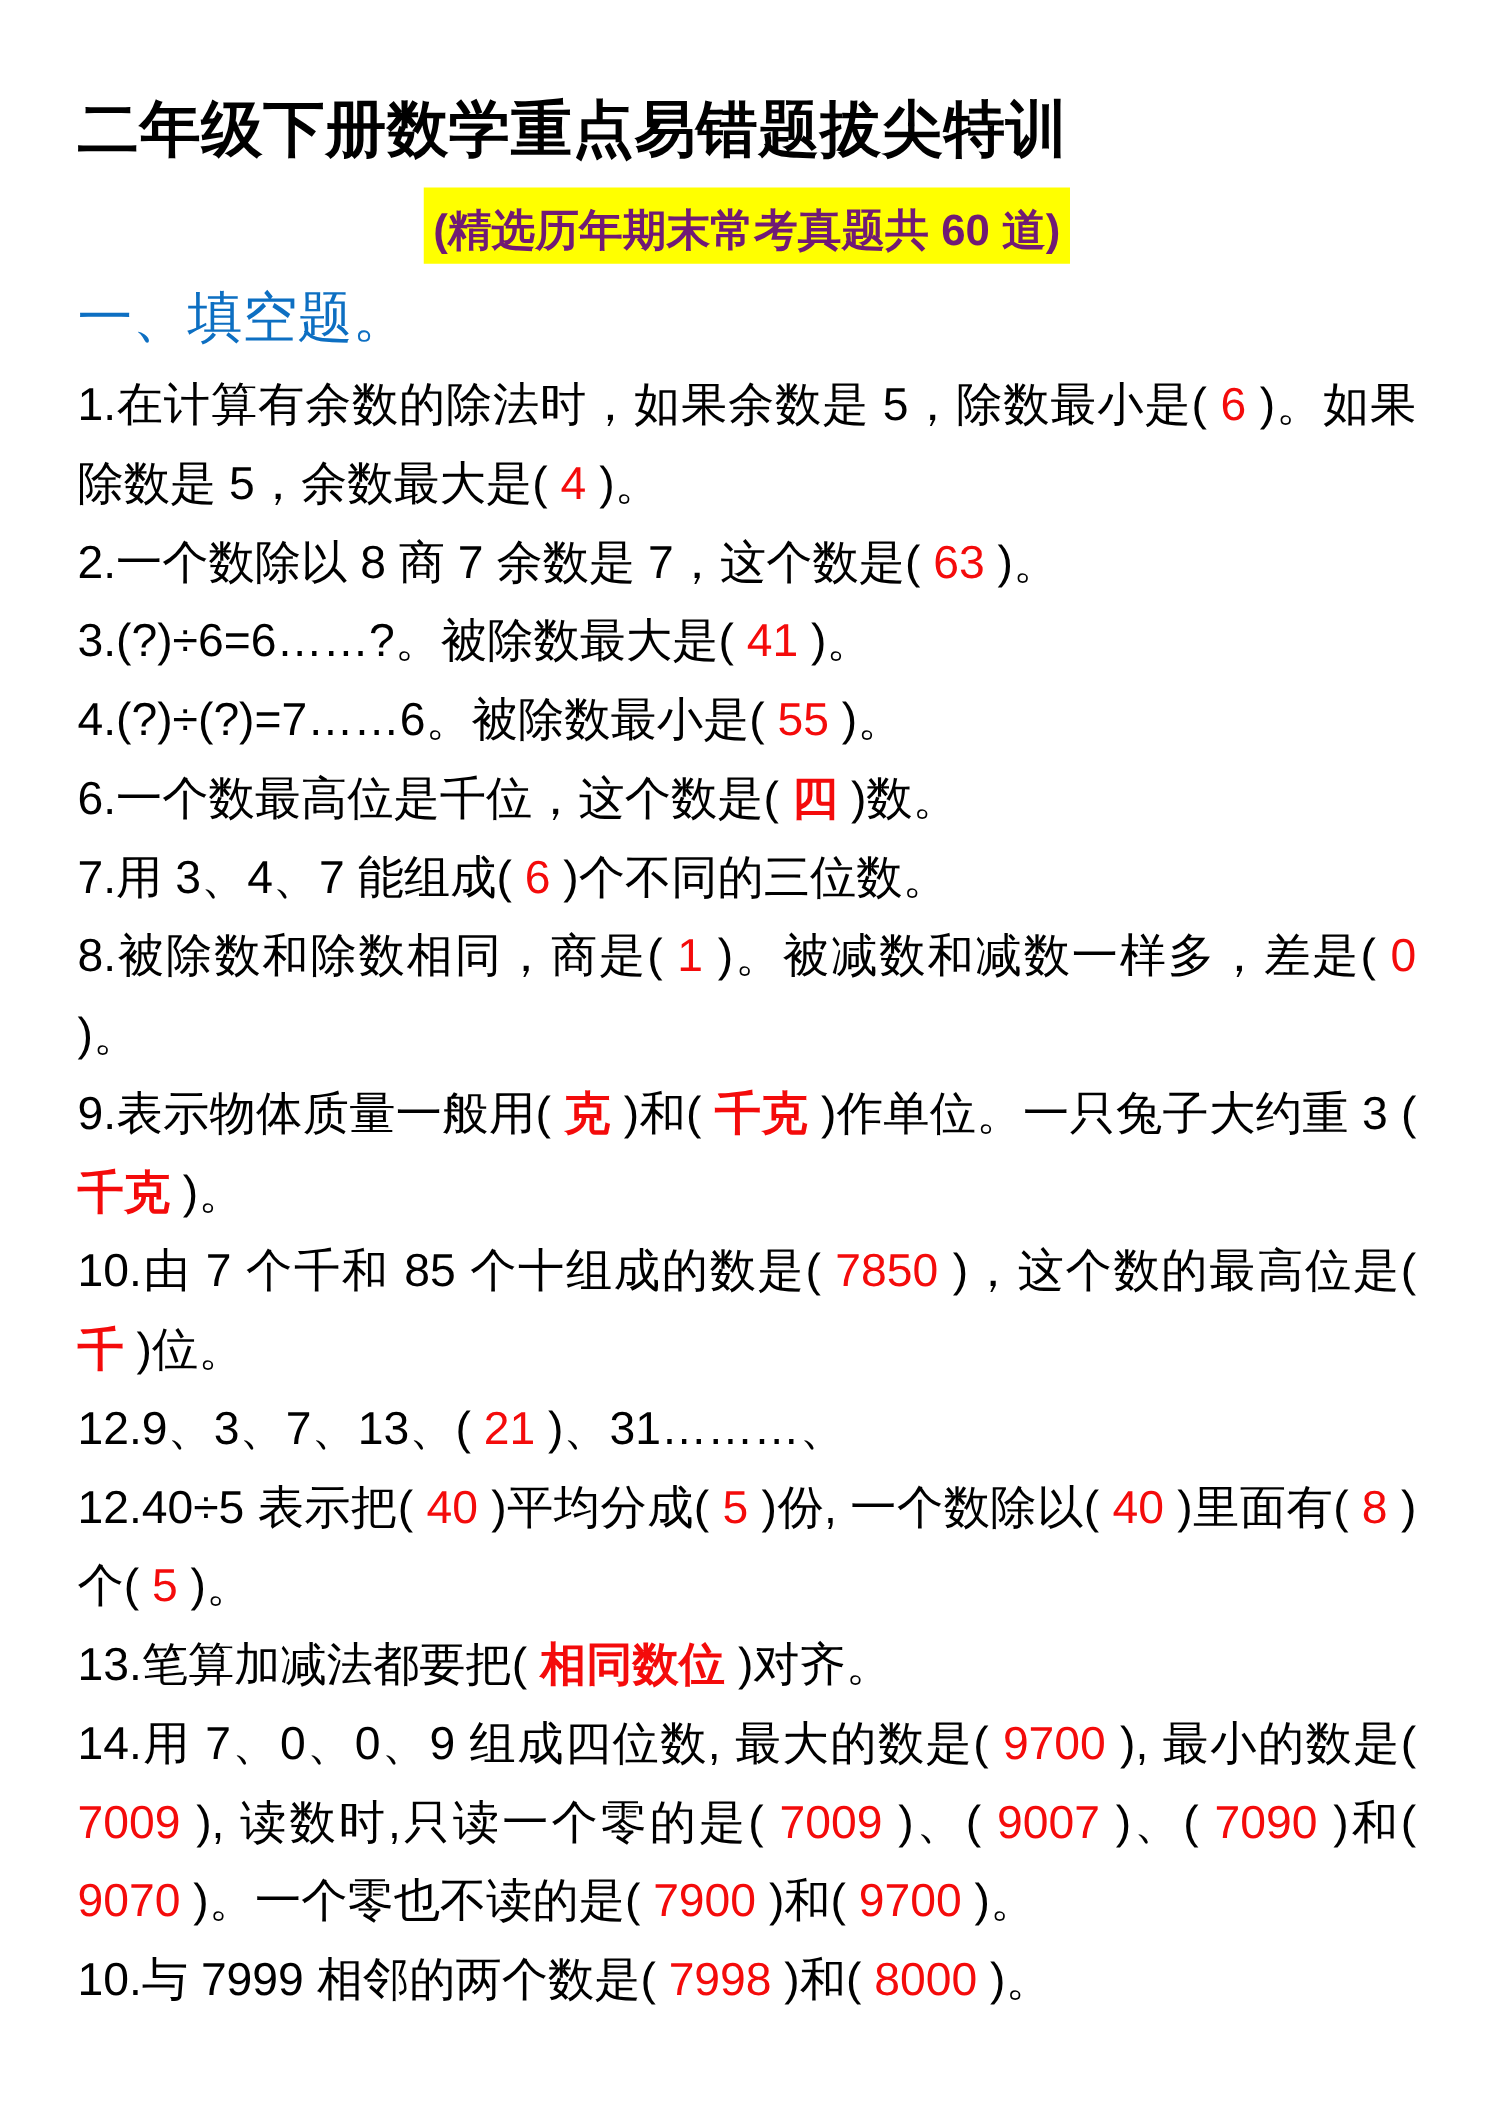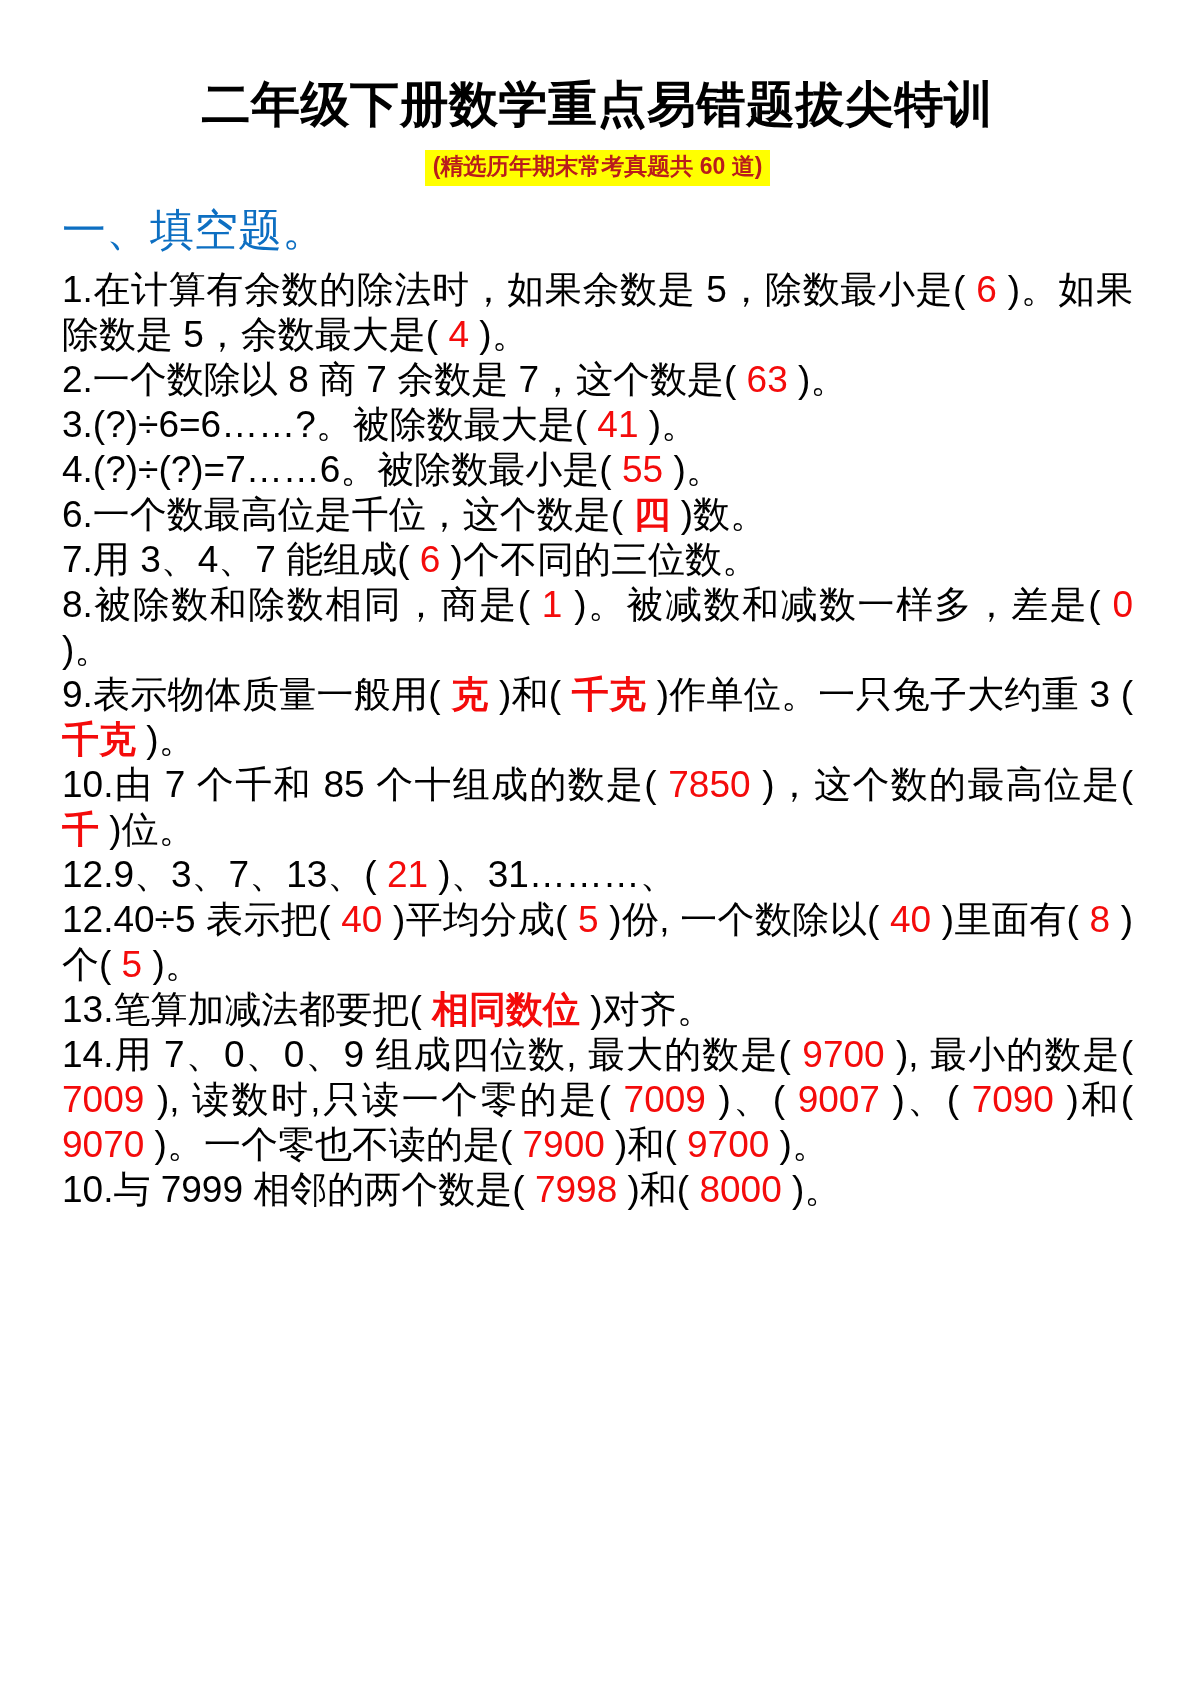--- a/index.html
+++ b/index.html
@@ -16,51 +16,51 @@
     width: 1191px;
     min-height: 1684px;
     margin: 0 auto;
     background: #ffffff;
     box-sizing: border-box;
     padding: 56px 58px 40px 62px;
   }
   .title {
     font-size: 49px;
     font-weight: 900;
-    text-align: center;
+    text-align: left;
     margin: 22px 0 18px 0;
     letter-spacing: 0.5px;
     line-height: 1.1;
   }
   .subtitle-row {
     text-align: center;
     margin: 0 0 18px 0;
   }
   .subtitle {
     display: inline-block;
     background: var(--highlight-yellow, #ffff00);
-    color: #b91c1c;
-    font-size: 23px;
+    color: #701a75;
+    font-size: 35px;
     font-weight: 700;
     line-height: 1.3;
-    padding: 2px 8px 4px 8px;
+    padding: 12px 8px 4px 8px;
   }
   .section-heading {
     color: var(--heading-blue, #0d6fc2);
     font-size: 44px;
     font-weight: 400;
     margin: 14px 0 10px 0;
     line-height: 1.2;
   }
   .questions {
     margin-top: 4px;
   }
   .question {
     font-size: 37px;
-    line-height: 45px;
+    line-height: 63px;
     margin: 0;
     text-align: justify;
     text-justify: inter-ideograph;
   }
   .answer {
     color: var(--answer-red, #f40b0b);
   }
   .answer.bold {
     font-weight: 700;
   }

